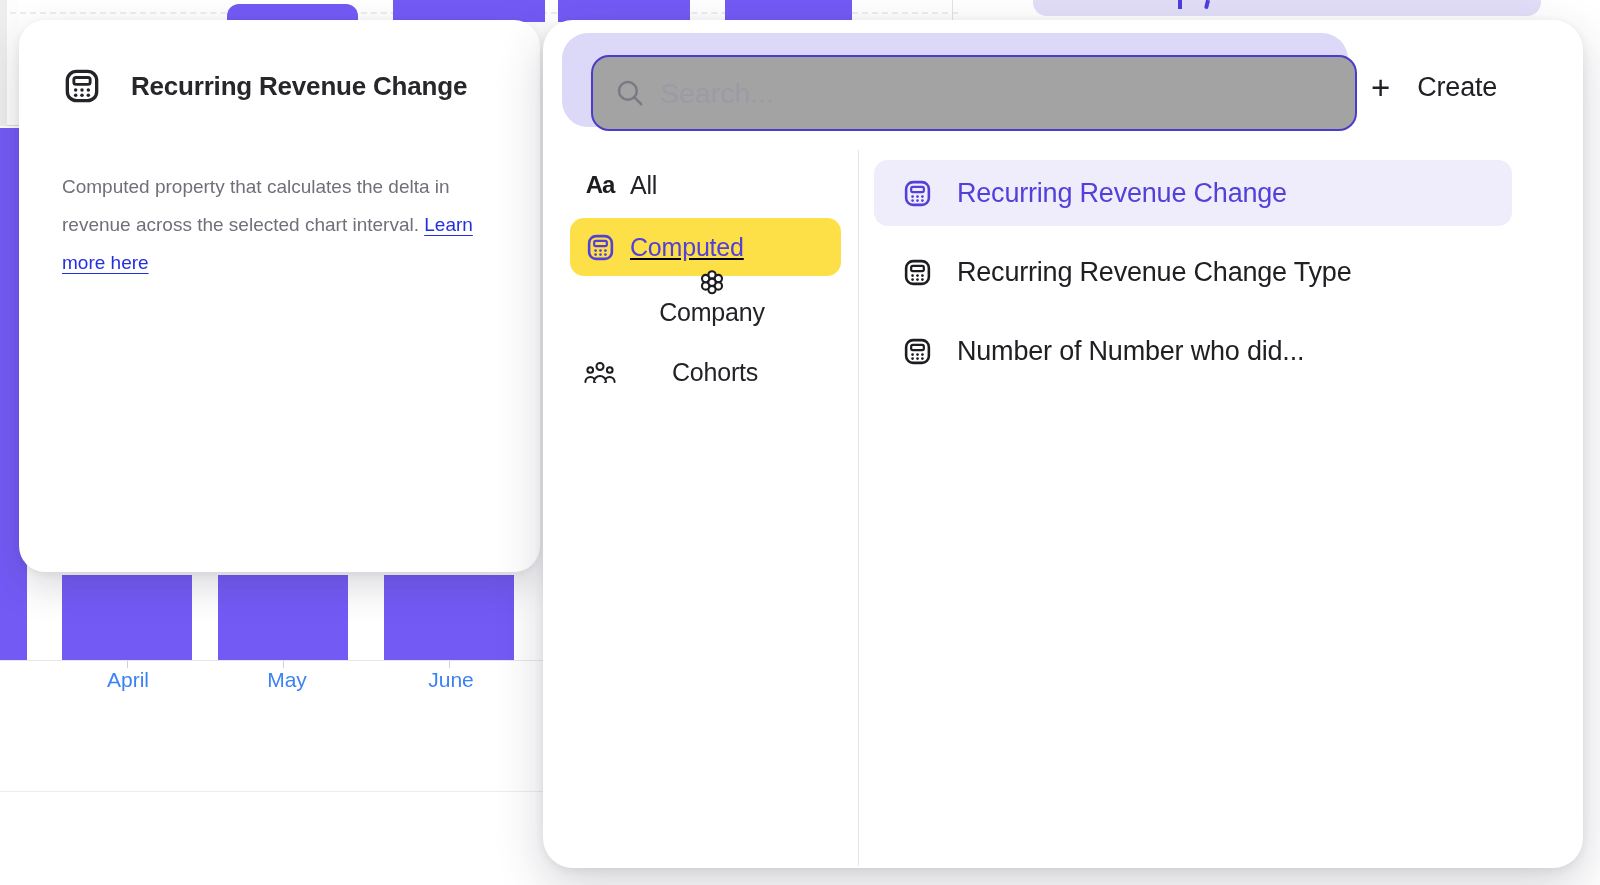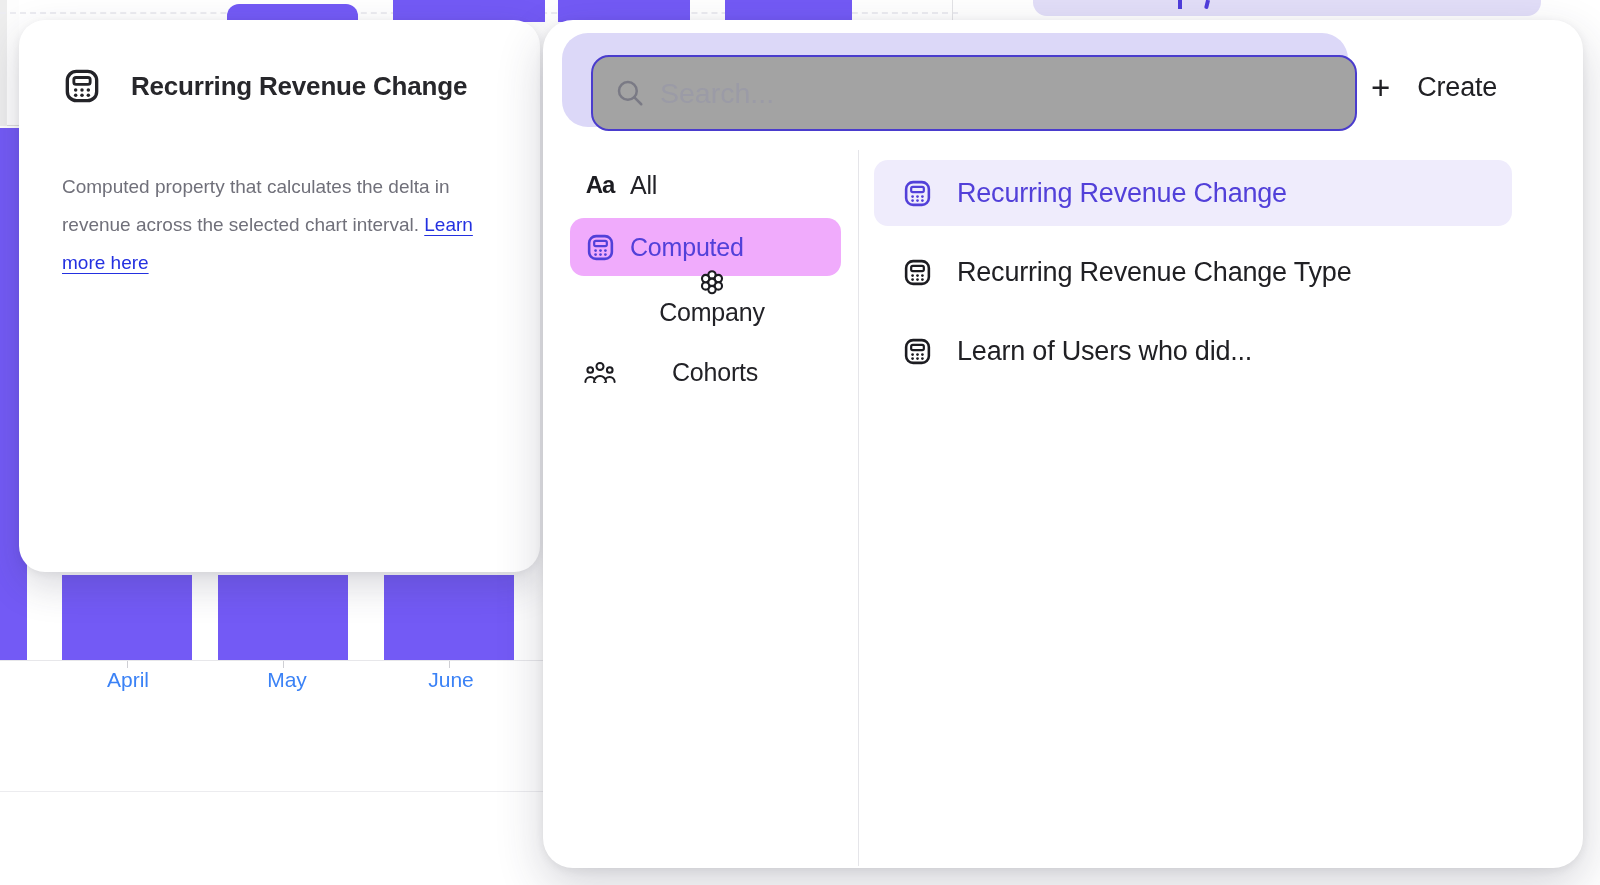--- a/index.html
+++ b/index.html
@@ -69,21 +69,21 @@
   .create-plus { font-size:33px; font-weight:300; line-height:1; color:#202024; }
   .create-label { font-size:27px; letter-spacing:-.2px;margin-left:12px; }
 
   .filter-col { position:absolute; left:0; top:130px; width:315px; }
   .filter-row { position:absolute; left:27px; width:271px; height:58px;
     display:flex; align-items:center; border-radius:14px; cursor:pointer; }
   .filter-row .f-icon { width:34px; display:flex; justify-content:center;
     margin-left:13px; color:#1c1c21; }
   .f-aa { font-size:24px; font-weight:700; color:#1c1c21; letter-spacing:-1px; }
   .filter-label { margin-left:13px; font-size:25px; color:#222227; letter-spacing:-.2px; }
-  .filter-row.selected { background:#f0abfc; }
+  .filter-row.selected { background:#fde047;text-decoration:underline; }
   .filter-row.selected .filter-label,
   .filter-row.selected .f-icon { color:#5240d9; }
   .fr-0 { top:6px;text-align:right; } .fr-1 { top:68px; } .fr-2 { top:116px;flex-direction:column; } .fr-3 { top:193px;gap:42px; }
 
   .v-divider { position:absolute; left:315px; top:130px; width:1px; height:716px;
     background:#e5e5e9; }
 
   .result-col { position:absolute; left:331px; top:0; width:638px; }
   .result-row { position:absolute; left:0; width:638px; height:66px;
     display:flex; align-items:center; border-radius:14px; cursor:pointer; }
@@ -234,18 +234,18 @@
       <div class="result-row rr-1">
         <svg class="r-icon" viewBox="0 0 24 24">
             <use href="#calc-icon"></use>
           </svg>
         <span class="result-label">Recurring Revenue Change Type</span>
       </div>
       <div class="result-row rr-2">
         <svg class="r-icon" viewBox="0 0 24 24">
             <use href="#calc-icon"></use>
           </svg>
-        <span class="result-label">Learn of Users who did...</span>
+        <span class="result-label">Number of Number who did...</span>
       </div>
     </div>
 
   </div>
 </div>
 
 </body></html>

